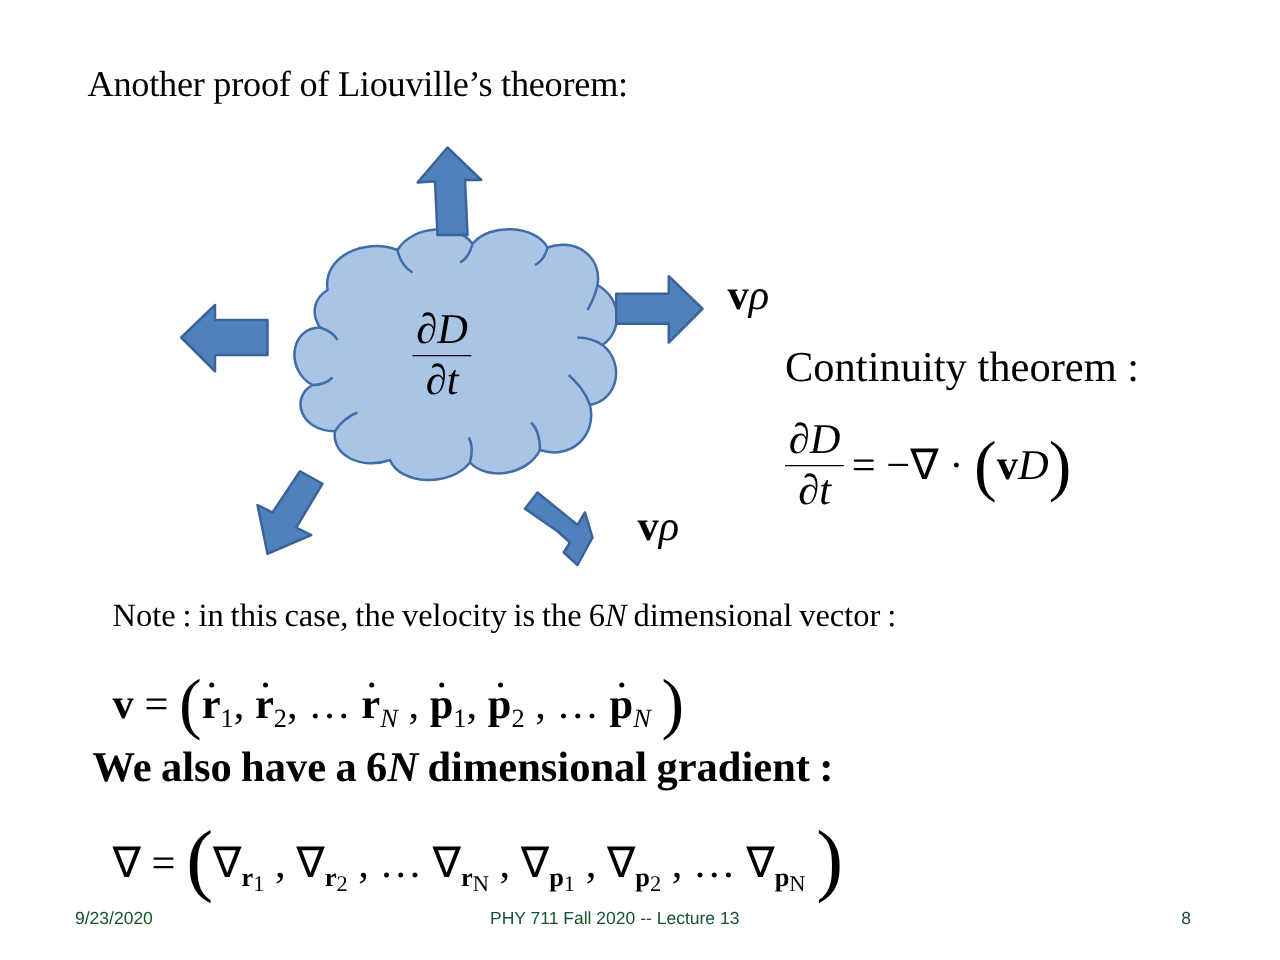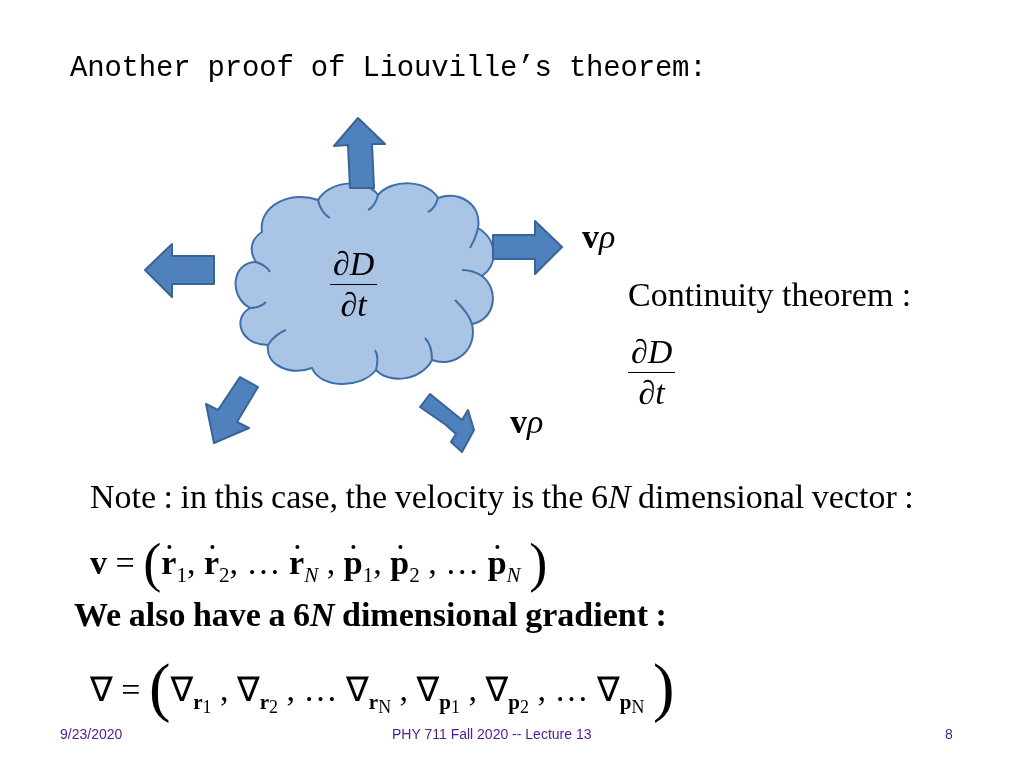--- a/index.html
+++ b/index.html
@@ -1,39 +1,39 @@
 <!DOCTYPE html>
 <html><head>
 <meta charset="utf-8">
 <style>
   html, body { margin: 0; padding: 0; background: #ffffff; }
   body { width: 1024px; height: 768px; position: relative; overflow: hidden; }
   .title {
     position: absolute; left: 70px; top: 52px;
-    font-family: Liberation Mono, monospace; font-size: 29px; color: #000;
+    font-family: Liberation Serif, serif; font-size: 29px; color: #000;
     letter-spacing: -0.2px;
   }
   .serif { font-family: "Liberation Serif", serif; color: #000; }
   .abs { position: absolute; }
   .frac { display: inline-flex; flex-direction: column; align-items: center; vertical-align: middle; }
   .frac .num, .frac .den { display: block; line-height: 1.05; padding: 0 3px; }
   .frac .bar { display: block; width: 100%; height: 1.6px; background: #000; margin: 2px 0; }
   i { font-style: italic; }
   b { font-weight: bold; }
   .bigparen { font-size: 1.6em; vertical-align: -0.12em; }
   sub { font-size: 0.62em; vertical-align: -0.35em; line-height: 0; }
   sub sub { font-size: 0.85em; vertical-align: -0.2em; }
   .dot { position: relative; display: inline-block; }
   .dot::before {
     content: ""; position: absolute; left: 50%; top: 0.02em; width: 4px; height: 4px;
     border-radius: 50%; background: #000; transform: translateX(-40%);
   }
   .footer {
     position: absolute; top: 726px; font-family: "Liberation Sans", sans-serif;
-    font-size: 14px; color: #4c1d95; text-align: center;
+    font-size: 14px; color: #14532d; text-align: center;
   }
   svg { position: absolute; left: 0; top: 0; }
 </style>
 </head>
 <body>
 
 <div class="title">Another proof of Liouville’s theorem:</div>
 
 <svg width="1024" height="768">
 
@@ -89,23 +89,24 @@
   <b>v</b><i>ρ</i>
 </div>
 
 <div class="abs serif" style="left:628px; top:276px; font-size:34px;">Continuity theorem :</div>
 <div class="abs serif" style="left:628px; top:334px; font-size:34px; display:flex; align-items:center;">
   <span class="frac">
     <span class="num" style="font-style:italic;">∂D</span>
     <span class="bar"></span>
     <span class="den" style="font-style:italic;">∂t</span>
   </span>
+  <span style="margin-left:6px;">= −∇ · <span class="bigparen">(</span><b>v</b><i>D</i><span class="bigparen">)</span></span>
 </div>
 
-<div class="abs serif" style="left:90px; top:478px; font-size:34px; white-space:nowrap; word-spacing:-1px;">
+<div class="abs serif" style="left:90px; top:478px; font-size:26px; white-space:nowrap; word-spacing:-1px;">
   Note : in this case, the velocity is the 6<i>N</i> dimensional vector :
 </div>
 <div class="abs serif" style="left:90px; top:532px; font-size:34px; white-space:nowrap;text-align:right;">
   <b>v</b> = <span class="bigparen">(</span><b class="dot">r</b><sub>1</sub>, <b class="dot">r</b><sub>2</sub>, … <b class="dot">r</b><sub><i>N</i></sub> , <b class="dot">p</b><sub>1</sub>, <b class="dot">p</b><sub>2</sub> , … <b class="dot">p</b><sub><i>N</i></sub> <span class="bigparen">)</span>
 </div>
 <div class="abs serif" style="left:74px; top:596px; font-size:34px; white-space:nowrap; word-spacing:-1px;font-weight:bold;">
   We also have a 6<i>N</i> dimensional gradient :
 </div>
 <div class="abs serif" style="left:90px; top:650px; font-size:34px; white-space:nowrap;">
   ∇ = <span class="bigparen" style="font-size:1.9em;">(</span>∇<sub><b>r</b><sub>1</sub></sub> , ∇<sub><b>r</b><sub>2</sub></sub> , … ∇<sub><b>r</b><sub>N</sub></sub> , ∇<sub><b>p</b><sub>1</sub></sub> , ∇<sub><b>p</b><sub>2</sub></sub> , … ∇<sub><b>p</b><sub>N</sub></sub> <span class="bigparen" style="font-size:1.9em;">)</span>

